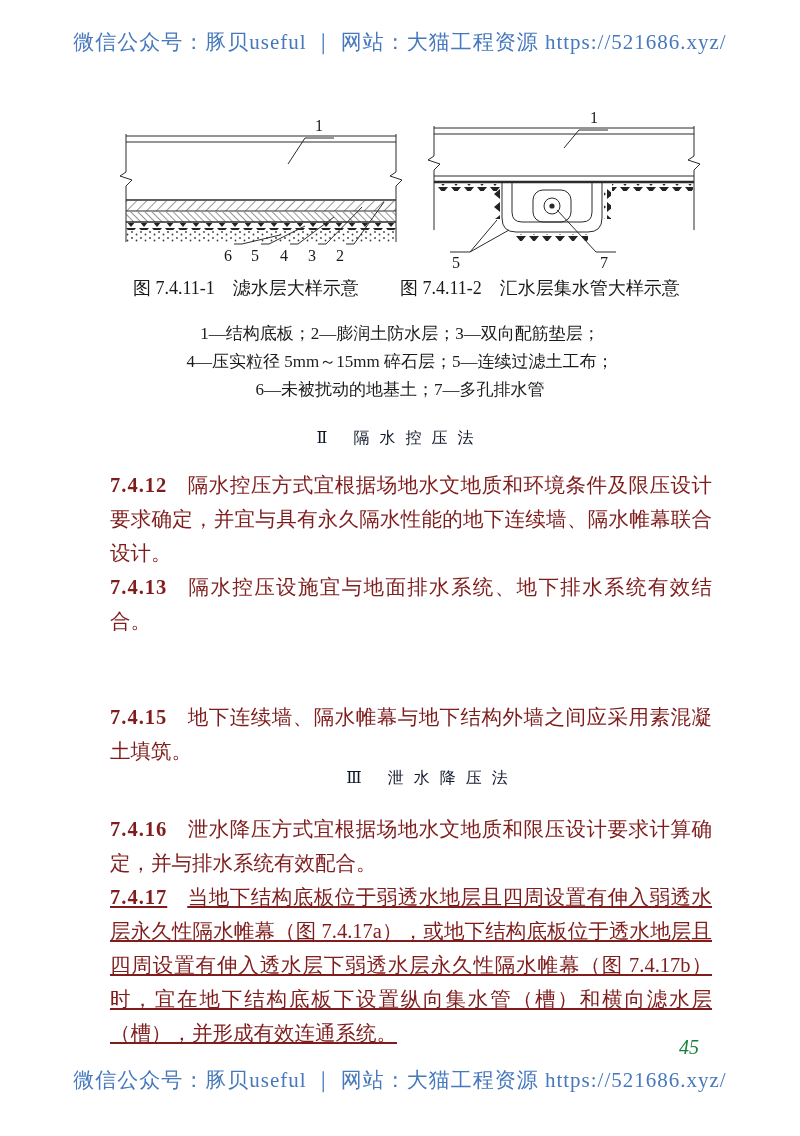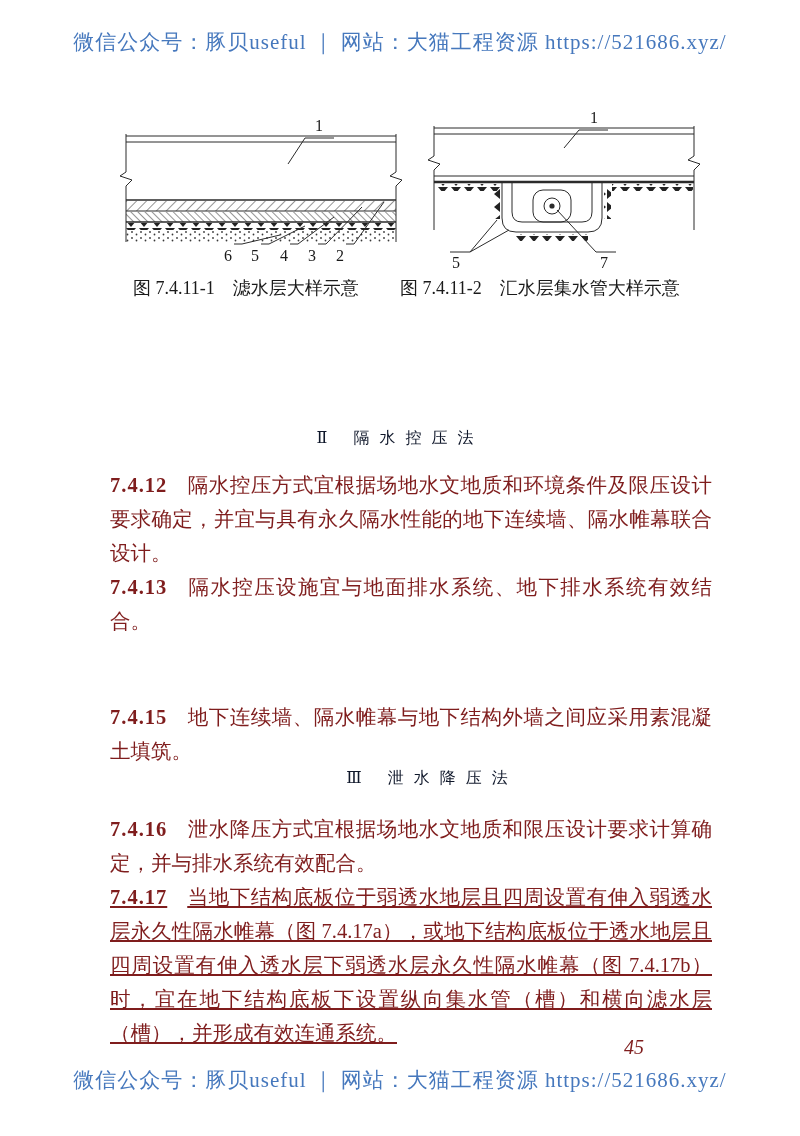--- a/index.html
+++ b/index.html
@@ -61,22 +61,22 @@
   }
   .clause .cnum{font-weight:bold;letter-spacing:1px;margin-right:20px;}
   .c1{top:468px;}
   .c2{top:570px;}
   .c3{top:637px;}
   .c4{top:700px;}
   .c5{top:812px;}
   .c6{top:880px;text-decoration:underline;}
 
   .page-number{
-    position:absolute;left:624px;top:1036px;
-    font-size:20px;font-style:italic;color:#7f1d1d;
+    position:absolute;left:679px;top:1036px;
+    font-size:20px;font-style:italic;color:#15803d;
   }
 </style>
 </head>
 <body>
 
 <div class="page">
 
   <div class="watermark wm-top">微信公众号：豚贝useful ｜ 网站：大猫工程资源 https://521686.xyz/</div>
 
   <svg class="figsvg fig1" width="300" height="152" viewBox="0 0 300 152">
@@ -169,20 +169,25 @@
     <text x="28" y="158">5</text>
 
     <line x1="172" y1="142" x2="192" y2="142"></line>
     <line x1="172" y1="142" x2="133" y2="100"></line>
     <text x="176" y="158">7</text>
   </svg>
 
   <div class="caption cap1">图 7.4.11-1　滤水层大样示意</div>
   <div class="caption cap2">图 7.4.11-2　汇水层集水管大样示意</div>
 
+  <div class="legend">
+    <div>1—结构底板；2—膨润土防水层；3—双向配筋垫层；</div>
+    <div>4—压实粒径 5mm～15mm 碎石层；5—连续过滤土工布；</div>
+    <div>6—未被扰动的地基土；7—多孔排水管</div>
+  </div>
 
   <div class="sec-heading sec2">
     <span class="numeral">Ⅱ</span><span class="stitle">隔水控压法</span>
   </div>
 
   <div class="clause c1">
     <span class="cnum">7.4.12</span><span class="ctext">隔水控压方式宜根据场地水文地质和环境条件及限压设计要求确定，并宜与具有永久隔水性能的地下连续墙、隔水帷幕联合设计。</span>
   </div>
   <div class="clause c2">
     <span class="cnum">7.4.13</span><span class="ctext">隔水控压设施宜与地面排水系统、地下排水系统有效结合。</span>

